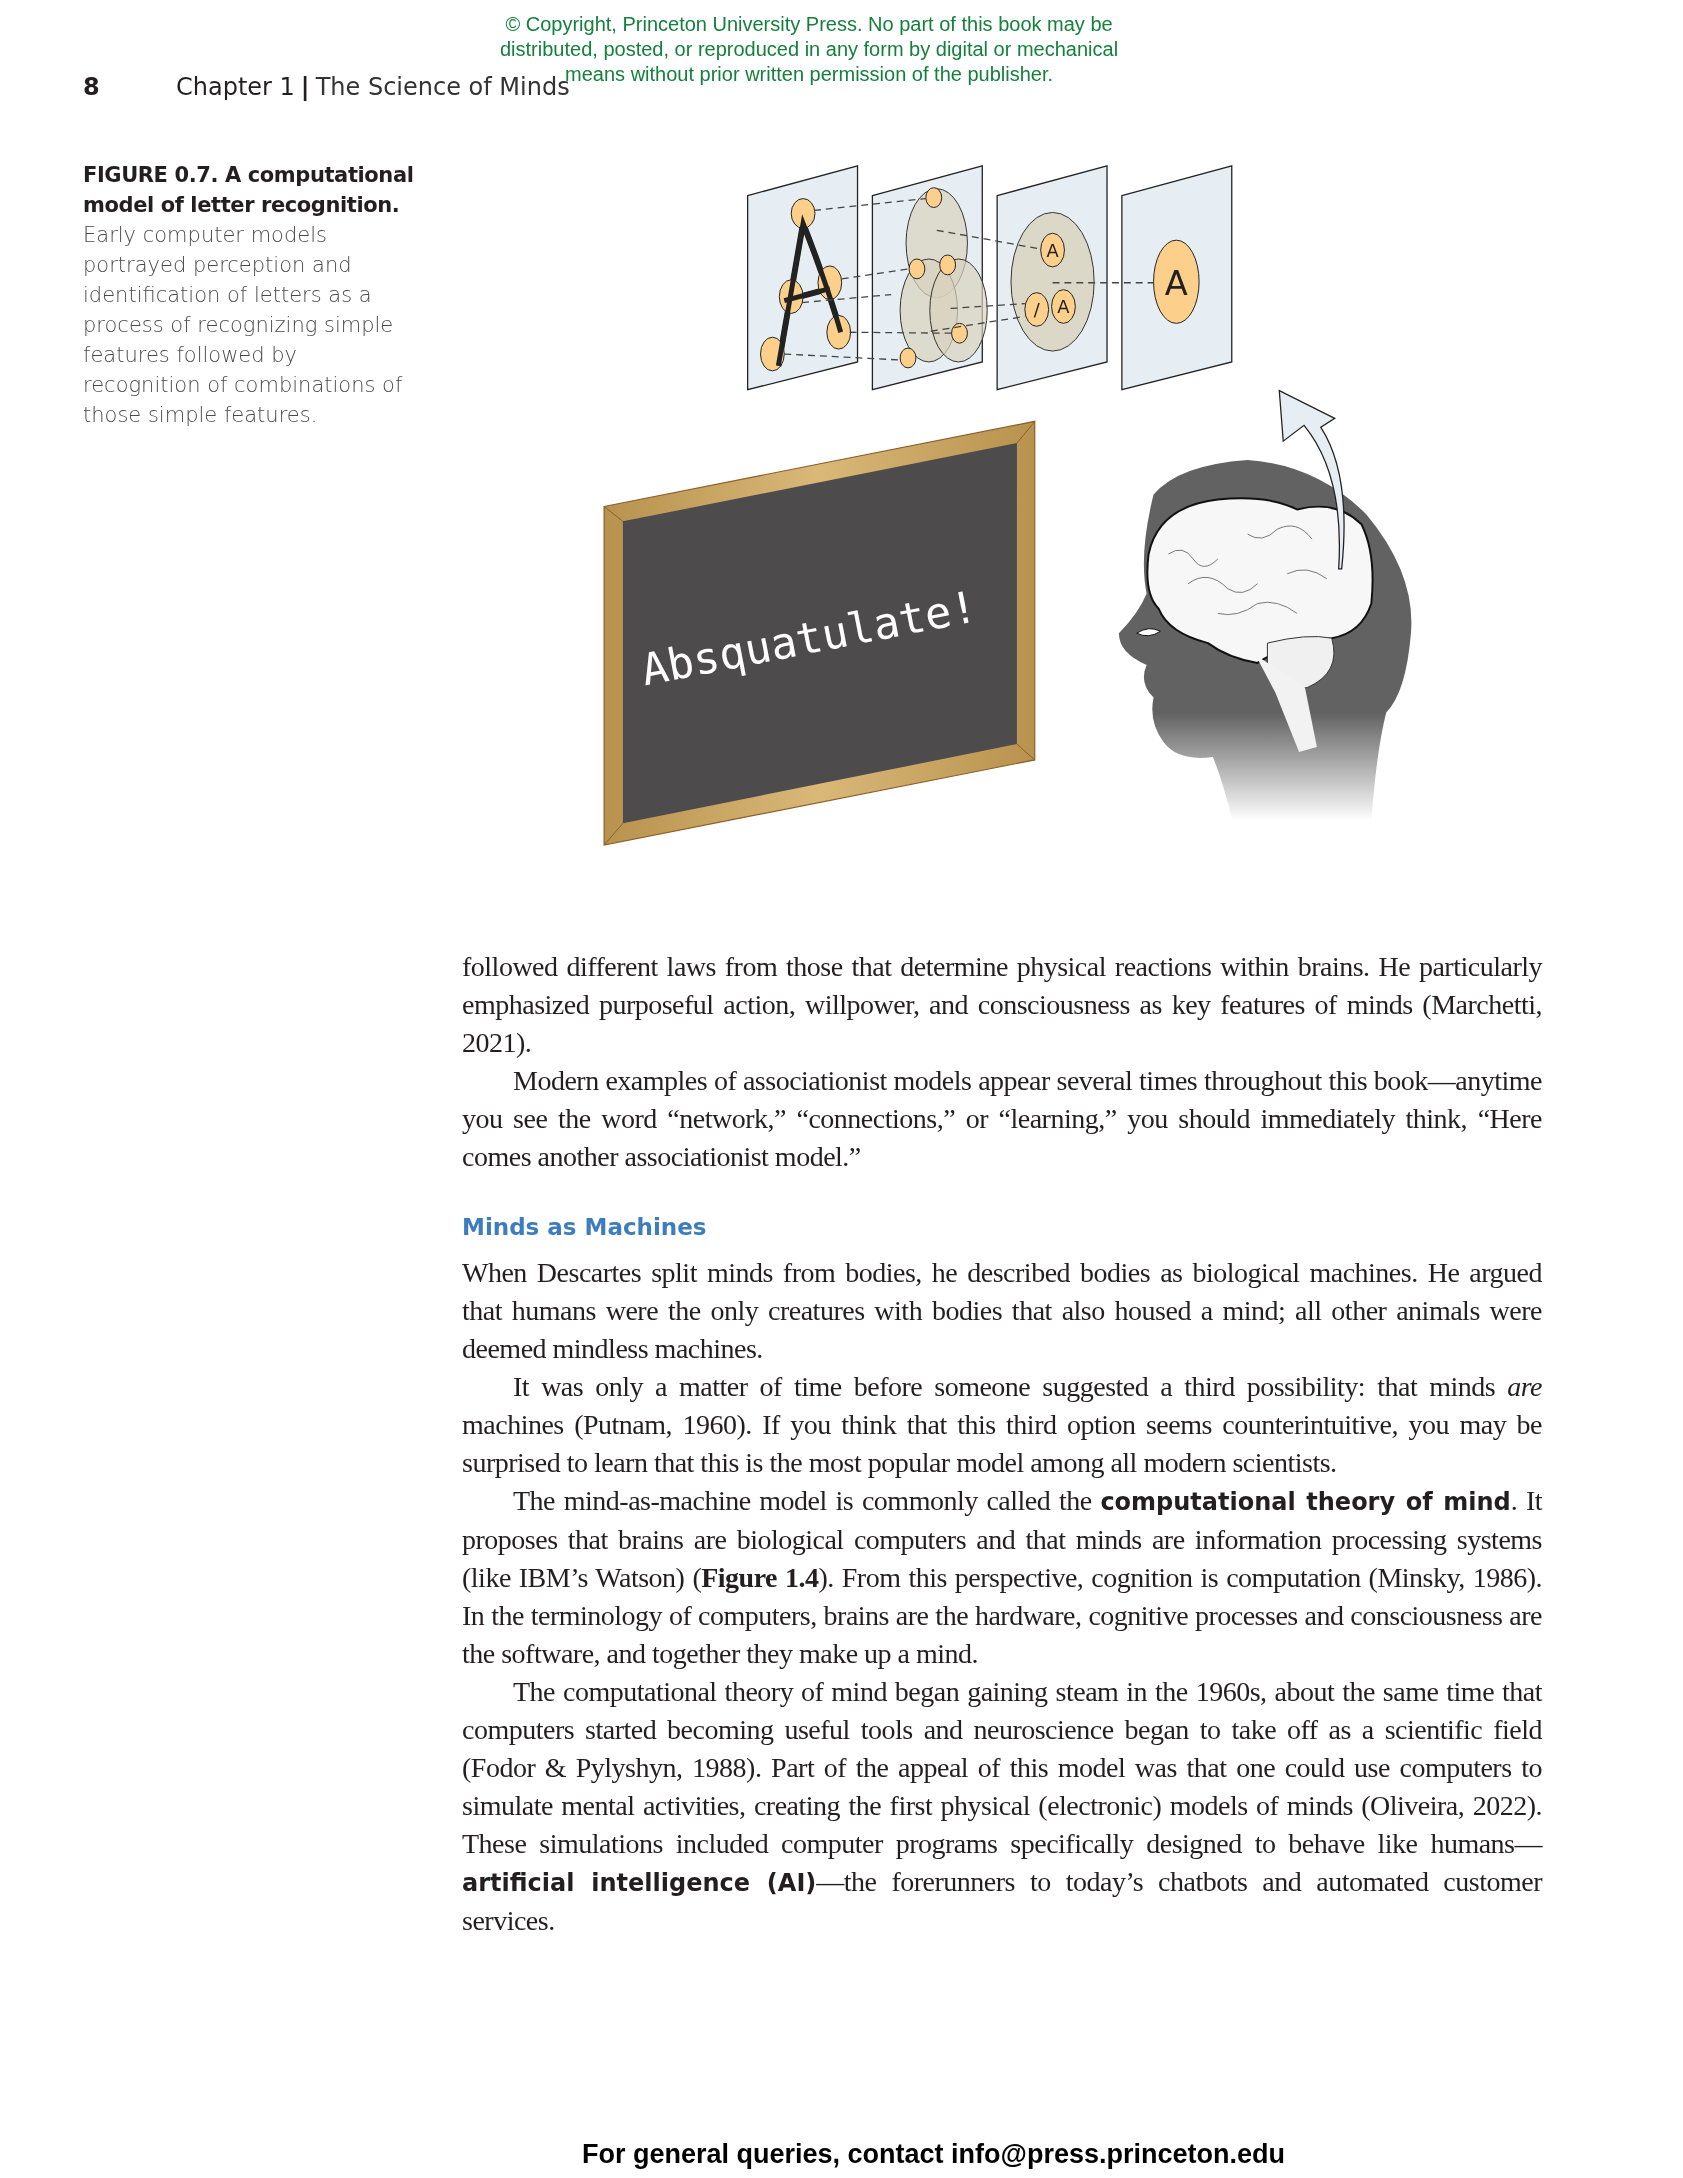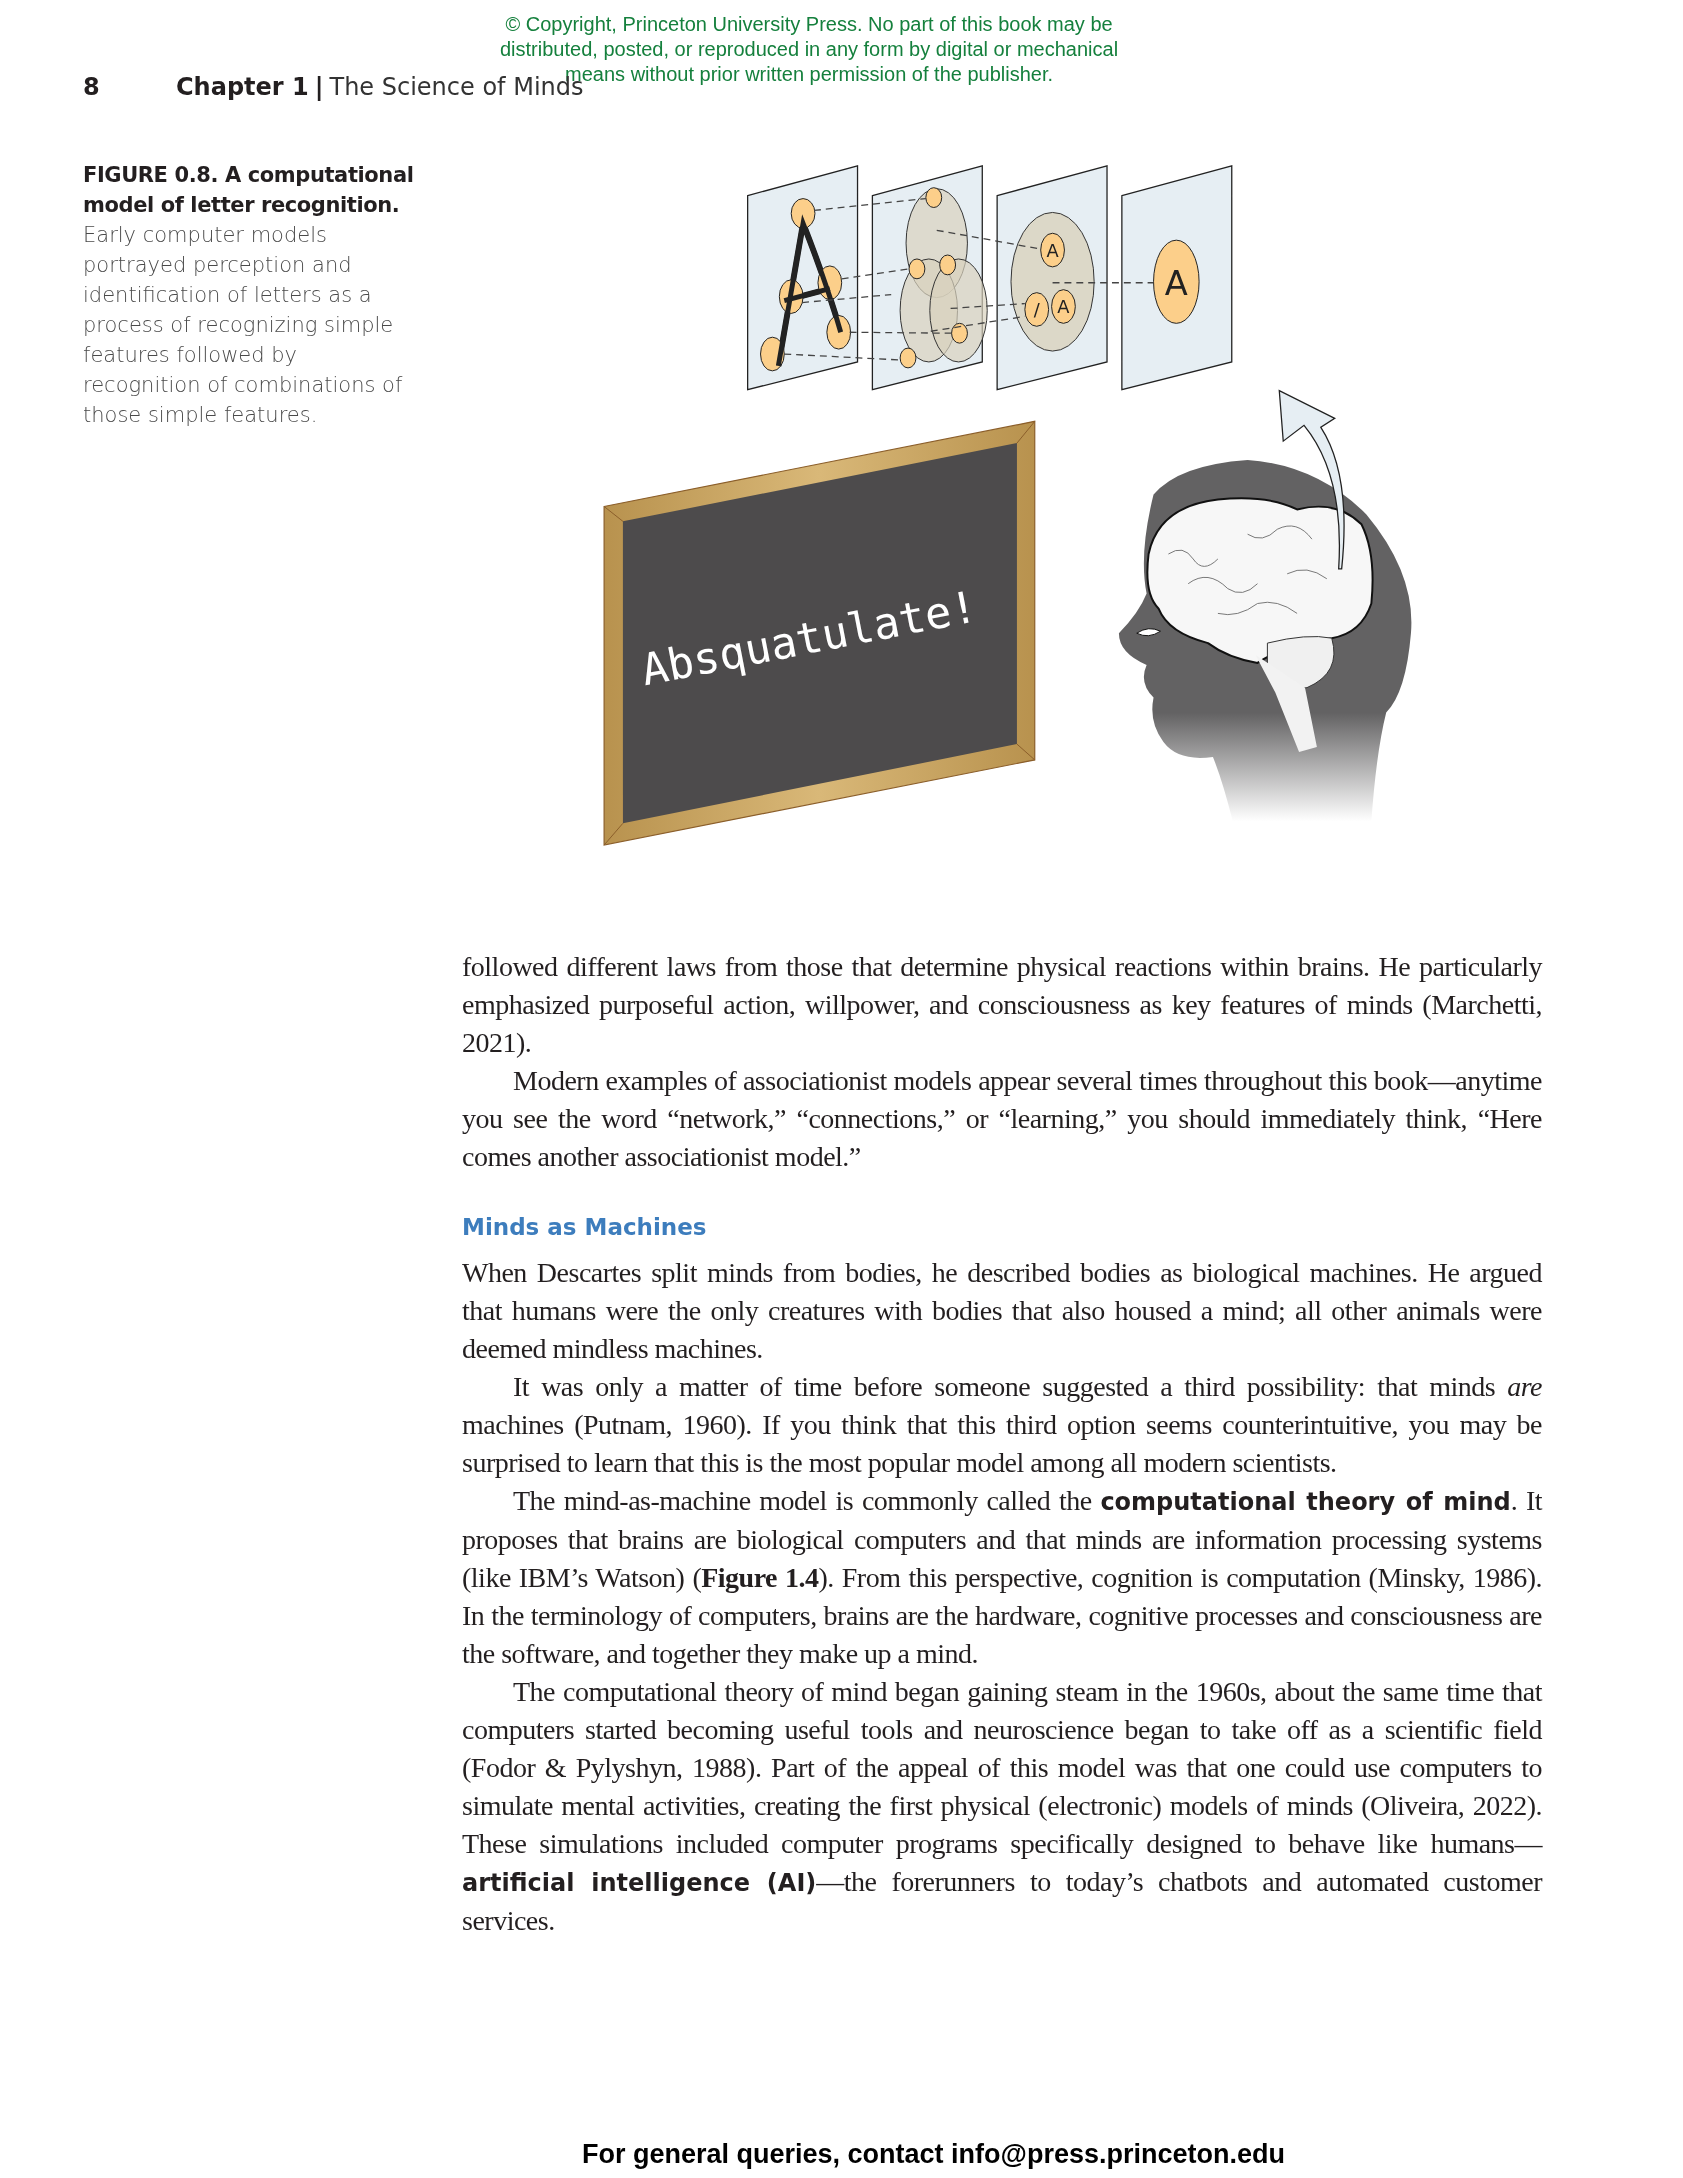--- a/index.html
+++ b/index.html
@@ -1,20 +1,20 @@
 <!DOCTYPE html>
 <html><head>
 <meta charset="utf-8">
 <style>
   html, body { margin:0; padding:0; background:#ffffff; }
   body { width:1683px; height:2178px; position:relative; overflow:hidden; color:#231f20; }
   .copyright { position:absolute; left:500px; top:12px; font-family:"Liberation Sans", sans-serif; font-size:20px; line-height:25px; color:#15803d;text-align:center; }
   .pagenum { position:absolute; left:83px; top:73px; font-family:"DejaVu Sans", sans-serif; font-weight:bold; font-size:24px; color:#231f20; }
   .running { position:absolute; left:176px; top:73px; font-family:"DejaVu Sans", sans-serif; font-size:24px; color:#231f20; white-space:nowrap; }
-  .running .ch { font-weight:bold; }
+  .running .ch { font-weight:normal; }
   .running .bar { font-weight:bold; margin:0 6px; }
   .running .title { font-weight:normal; color:#333;text-align:right; }
   .caption { position:absolute; left:83px; top:160px; width:337px; font-family:"DejaVu Sans", sans-serif; font-size:21px; line-height:30px; color:#4a4a4a; font-weight:300; }
   .caption .cap-title { font-weight:bold; color:#231f20; letter-spacing:-0.4px; }
   .figure { position:absolute; left:594px; top:158px; width:832px; height:693px; }
   .figure svg { width:100%; height:100%; }
   .body { position:absolute; left:462px; top:948px; width:1080px; font-family:"Liberation Serif", serif; font-size:28px; line-height:38px; color:#231f20; text-align:justify; letter-spacing:-0.5px; }
   .body p { margin:0; }
   .body p.indent { text-indent:51px; }
   .body h2 { font-family:"DejaVu Sans", sans-serif; font-weight:bold; color:#3d7dbd; font-size:23px; margin:32px 0 8px 0; line-height:38px; letter-spacing:0; }
@@ -30,21 +30,21 @@
   <div>distributed, posted, or reproduced in any form by digital or mechanical</div>
   <div>means without prior written permission of the publisher.</div>
 </div>
 
 <div class="pagenum">8</div>
 <div class="running">
   <span class="ch">Chapter 1</span><span class="bar">|</span><span class="title">The Science of Minds</span>
 </div>
 
 <div class="caption">
-  <div class="cap-title">FIGURE 0.8. A computational model of letter recognition.</div>
+  <div class="cap-title">FIGURE 0.7. A computational model of letter recognition.</div>
   <div>Early computer models portrayed perception and identification of letters as a process of recognizing simple features followed by recognition of combinations of those simple features.</div>
 </div>
 
 <div class="figure">
   <svg viewBox="600 160 840 700" xmlns="http://www.w3.org/2000/svg">
     <defs>
       <linearGradient id="neckfade" x1="0" y1="0" x2="0" y2="1">
         <stop offset="0.7" stop-color="#636263"></stop>
         <stop offset="1" stop-color="#ffffff"></stop>
       </linearGradient>

